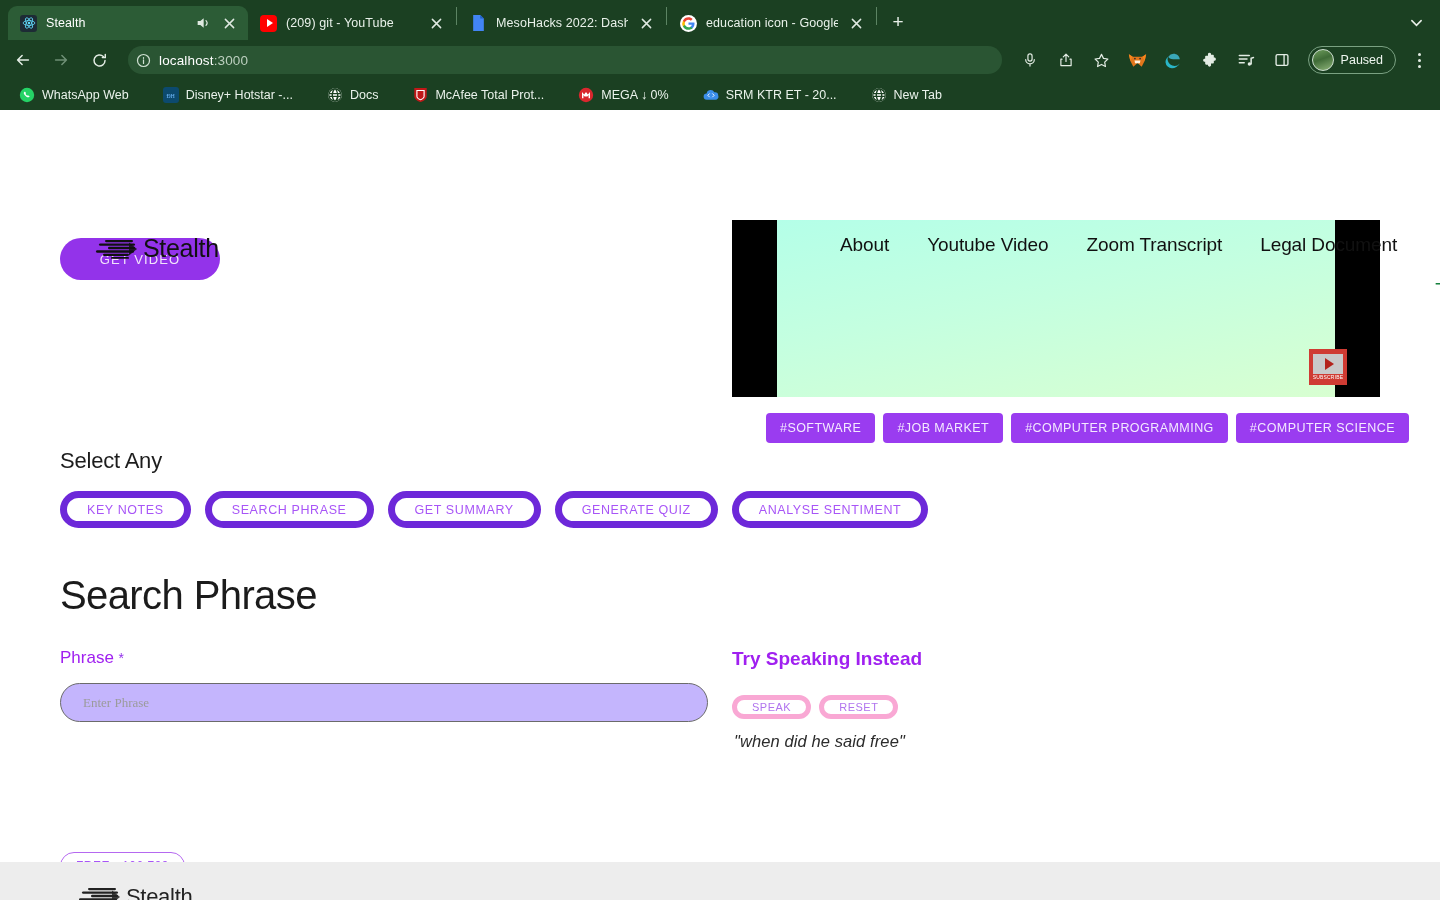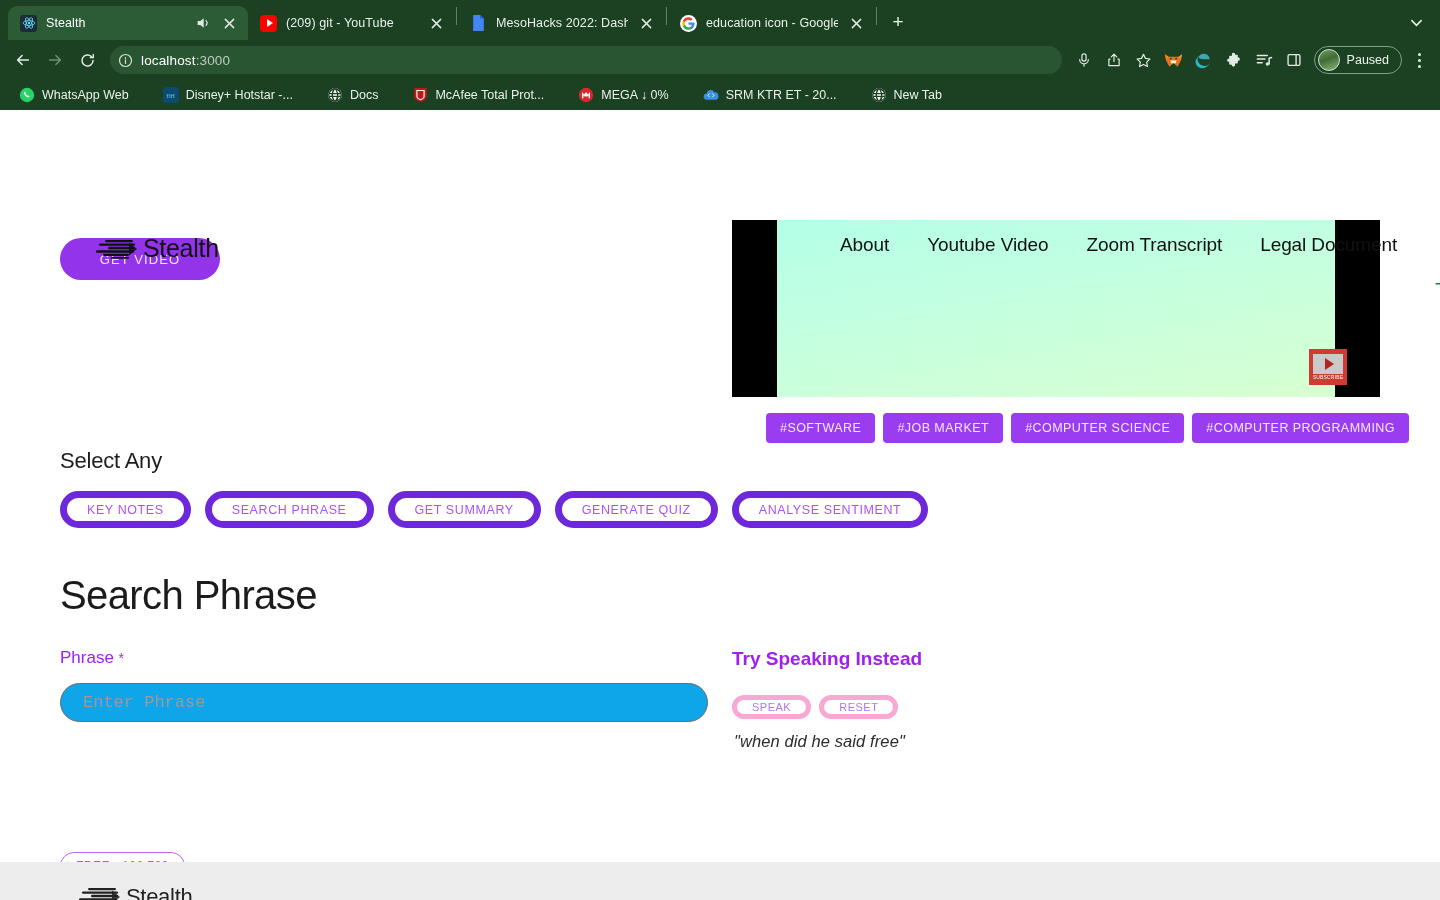--- a/index.html
+++ b/index.html
@@ -77,21 +77,21 @@
   .tabstrip-spacer { flex: 1 1 auto; }
   .tab-search {
     width: 28px; height: 28px; border-radius: 50%; color: #e8f0e9;
     display: flex; align-items: center; justify-content: center;
     margin: 0 6px 4px 0; flex: 0 0 28px; font-size: 11px;
   }
 
   
   .toolbar {
     height: 40px; display: flex; align-items: center;
-    padding: 0 8px; gap: 2px;
+    padding: 0 8px; gap: 8px;
   }
   .nav-btn {
     width: 30px; height: 30px; border-radius: 50%;
     display: flex; align-items: center; justify-content: center;
     color: #e3ece4; flex: 0 0 30px;
   }
   .nav-btn.disabled { color: #6f8f76; }
   .omnibox {
     flex: 1 1 auto; height: 28px; background: #2a5533;
     border-radius: 14px; display: flex; align-items: center;
@@ -236,22 +236,22 @@
 
   
   .field-label {
     position: absolute; left: 60px; top: 538px;
     font-size: 17px; color: #a020f0;
   }
   .field-label .req { color: #9333ea; font-size: 14px; }
   .phrase-input {
     position: absolute; left: 60px; top: 573px;
     width: 648px; height: 39px; border: 1px solid #6b6b6b;
-    border-radius: 20px; padding: 0 22px; font-size: 17px;
-    color: #333; font-family: Liberation Mono, monospace; background: #0ea5e9; outline: none;
+    border-radius: 20px; padding: 0 22px; font-size: 13px;
+    color: #333; font-family: Liberation Serif, serif; background: #c4b5fd; outline: none;
   }
   .phrase-input::placeholder { color: #9b9b9b; }
 
   .search-btn {
     position: absolute; left: 60px; top: 684px;
     width: 160px; height: 38px; background: #9333ea; border: none;
     border-radius: 19px; color: #efe2fb; font-size: 13px;
     letter-spacing: 1.1px; font-family: inherit;
   }
   .result-chip {
@@ -568,22 +568,22 @@
             <path d="M34 6.5l8 6.5-8 6.5z" opacity=".85"></path>
           </g>
         </svg>
       </span>
       <span class="logo-word">Stealth</span>
     </div>
 
     <div class="hashtags">
       <button class="hashtag">#SOFTWARE</button>
       <button class="hashtag">#JOB MARKET</button>
+      <button class="hashtag">#COMPUTER PROGRAMMING</button>
       <button class="hashtag">#COMPUTER SCIENCE</button>
-      <button class="hashtag">#COMPUTER PROGRAMMING</button>
     </div>
 
     <h2 class="select-any-title">Select Any</h2>
     <div class="pill-row">
       <button class="pill">KEY NOTES</button>
       <button class="pill">SEARCH PHRASE</button>
       <button class="pill">GET SUMMARY</button>
       <button class="pill">GENERATE QUIZ</button>
       <button class="pill">ANALYSE SENTIMENT</button>
     </div>

